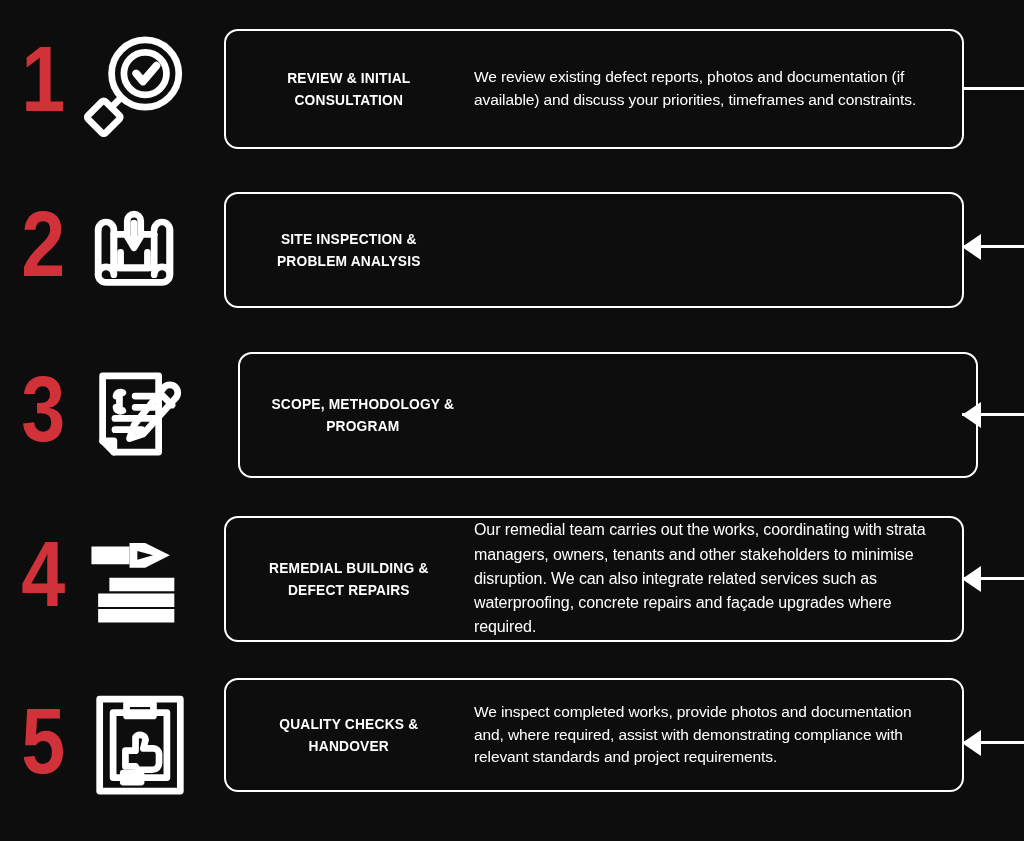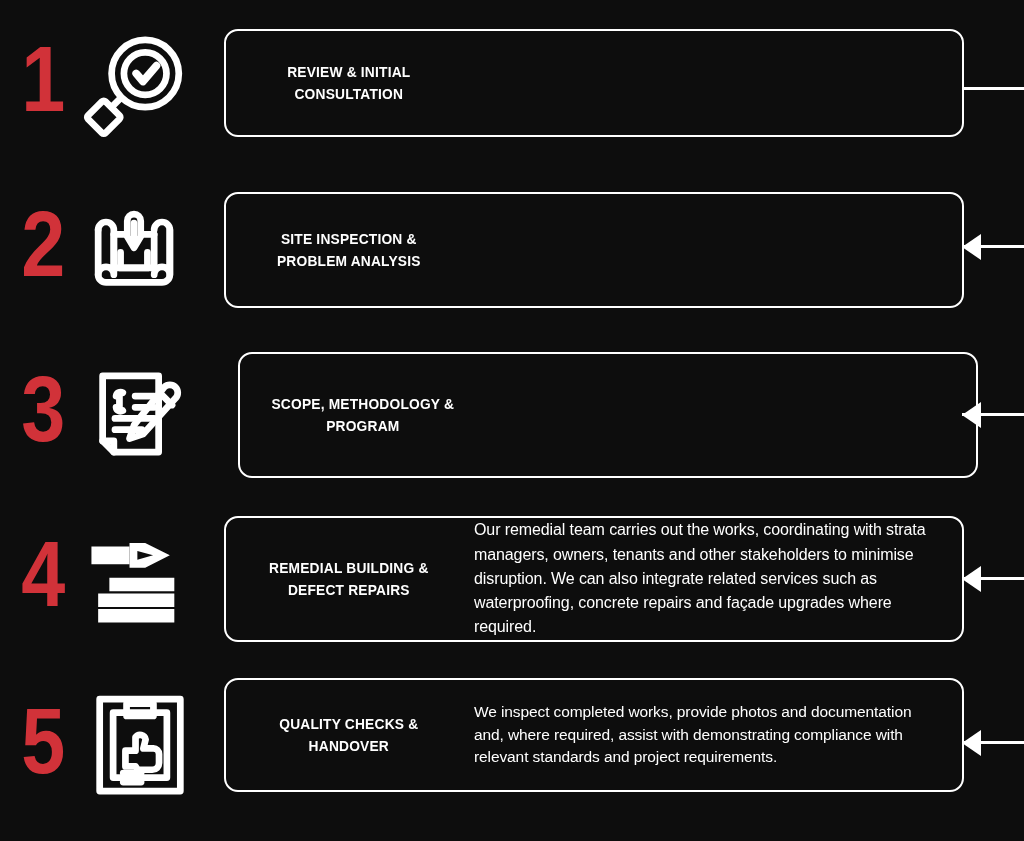--- a/index.html
+++ b/index.html
@@ -131,22 +131,23 @@
     <div class="step-icon" style="left:78px; top:31px;">
       <svg viewBox="0 0 100 100" fill="none" stroke="#ffffff" stroke-width="6" stroke-linecap="round" stroke-linejoin="round">
         <circle cx="60" cy="38" r="30"></circle>
         <circle cx="60" cy="38" r="19"></circle>
         <path d="M52 38 l6 7 l12 -14" stroke-width="7"></path>
         <path d="M38.5 59.5 L30 68"></path>
         <rect x="12" y="66" width="22" height="22" rx="2" transform="rotate(-45 23 77)"></rect>
       </svg>
     </div>
 
-    <div class="step-card" style="top:29px; height:108px;">
+    <div class="step-card" style="top:29px; height:120px;">
       <div class="card-title">REVIEW &amp; INITIAL CONSULTATION</div>
+      <div class="card-body">We review existing defect reports, photos and documentation (if available) and discuss your priorities, timeframes and constraints.</div>
     </div>
 
     <div class="connector" style="top:87px; width:62px;"></div>
   </div>
 
   <div class="step-row" style="top:0;">
     <div class="step-number" style="top:198px;">2</div>
 
     <div class="step-icon" style="left:78px; top:194px;">
       <svg viewBox="0 0 100 100" fill="none" stroke="#ffffff" stroke-width="6" stroke-linecap="round" stroke-linejoin="round">

